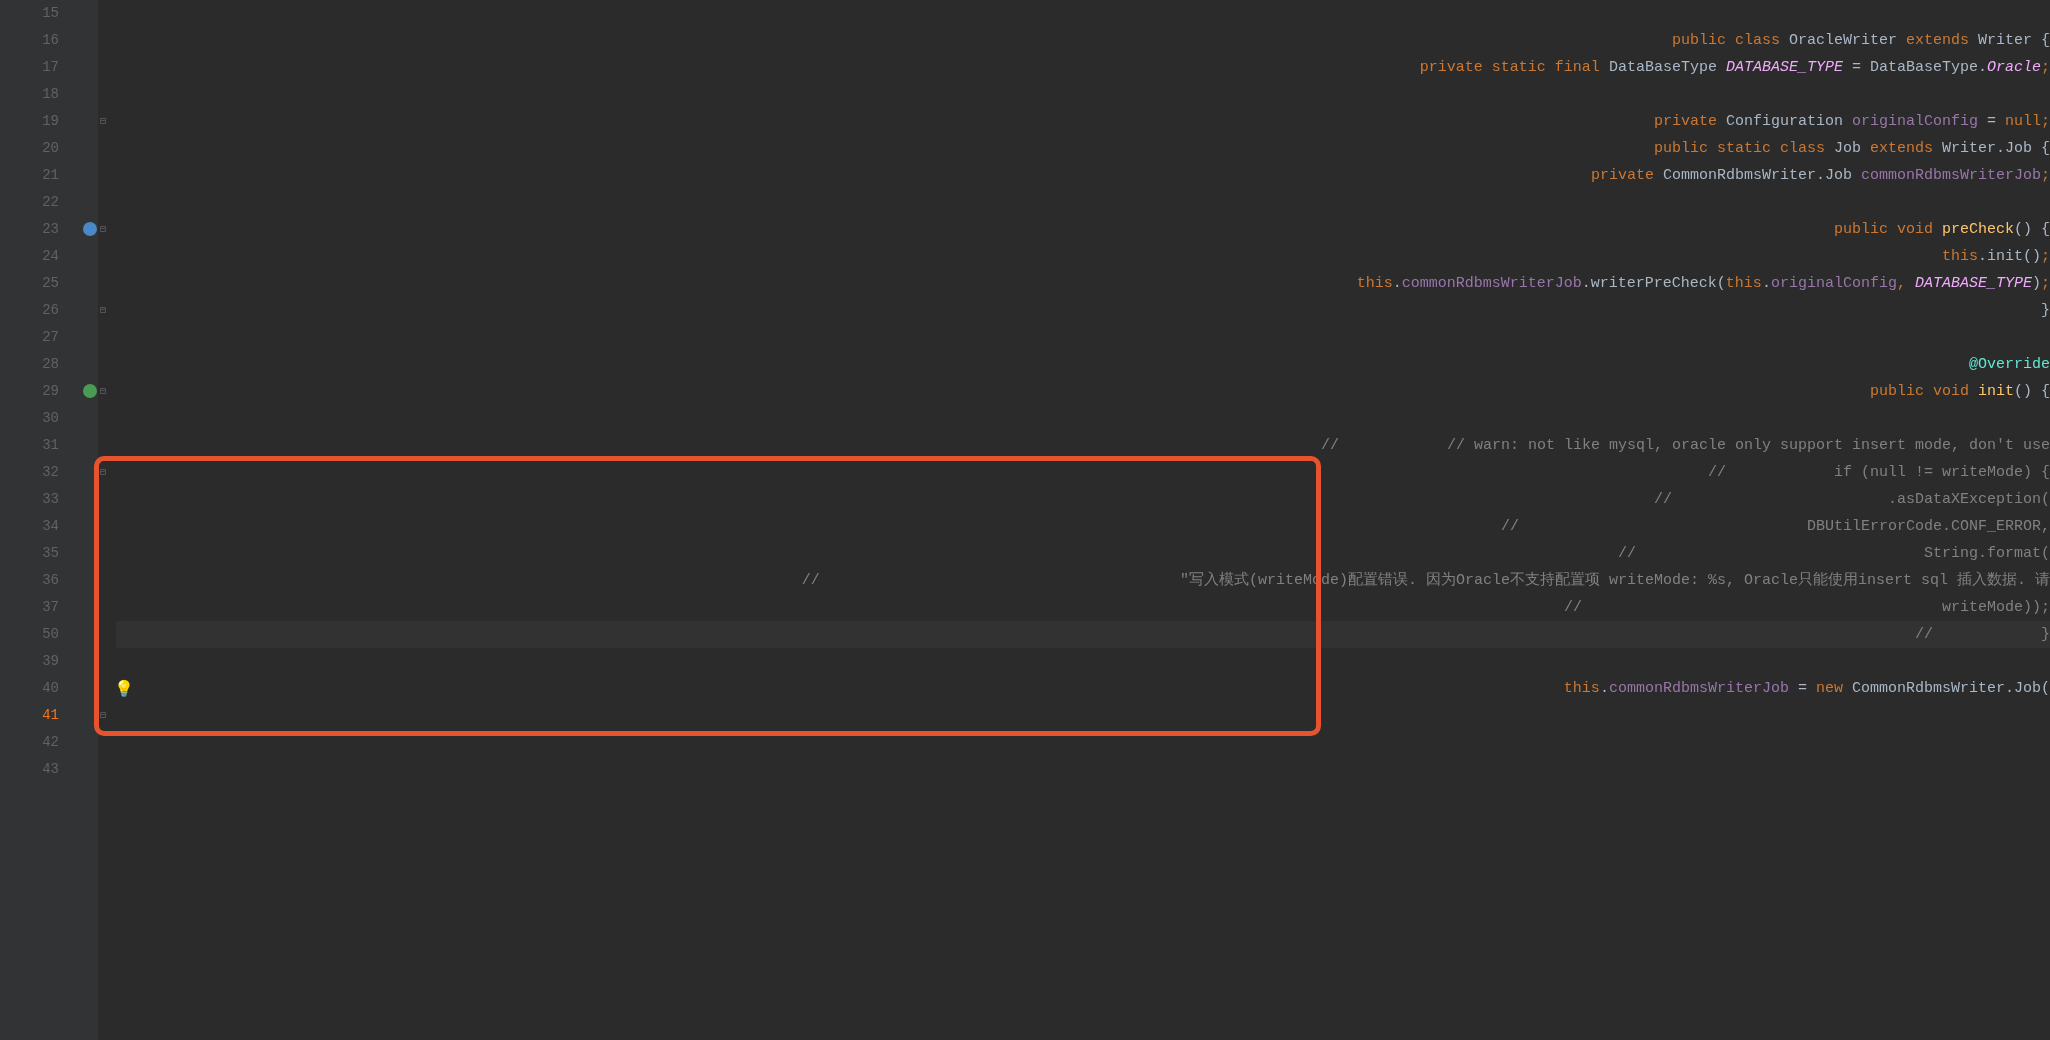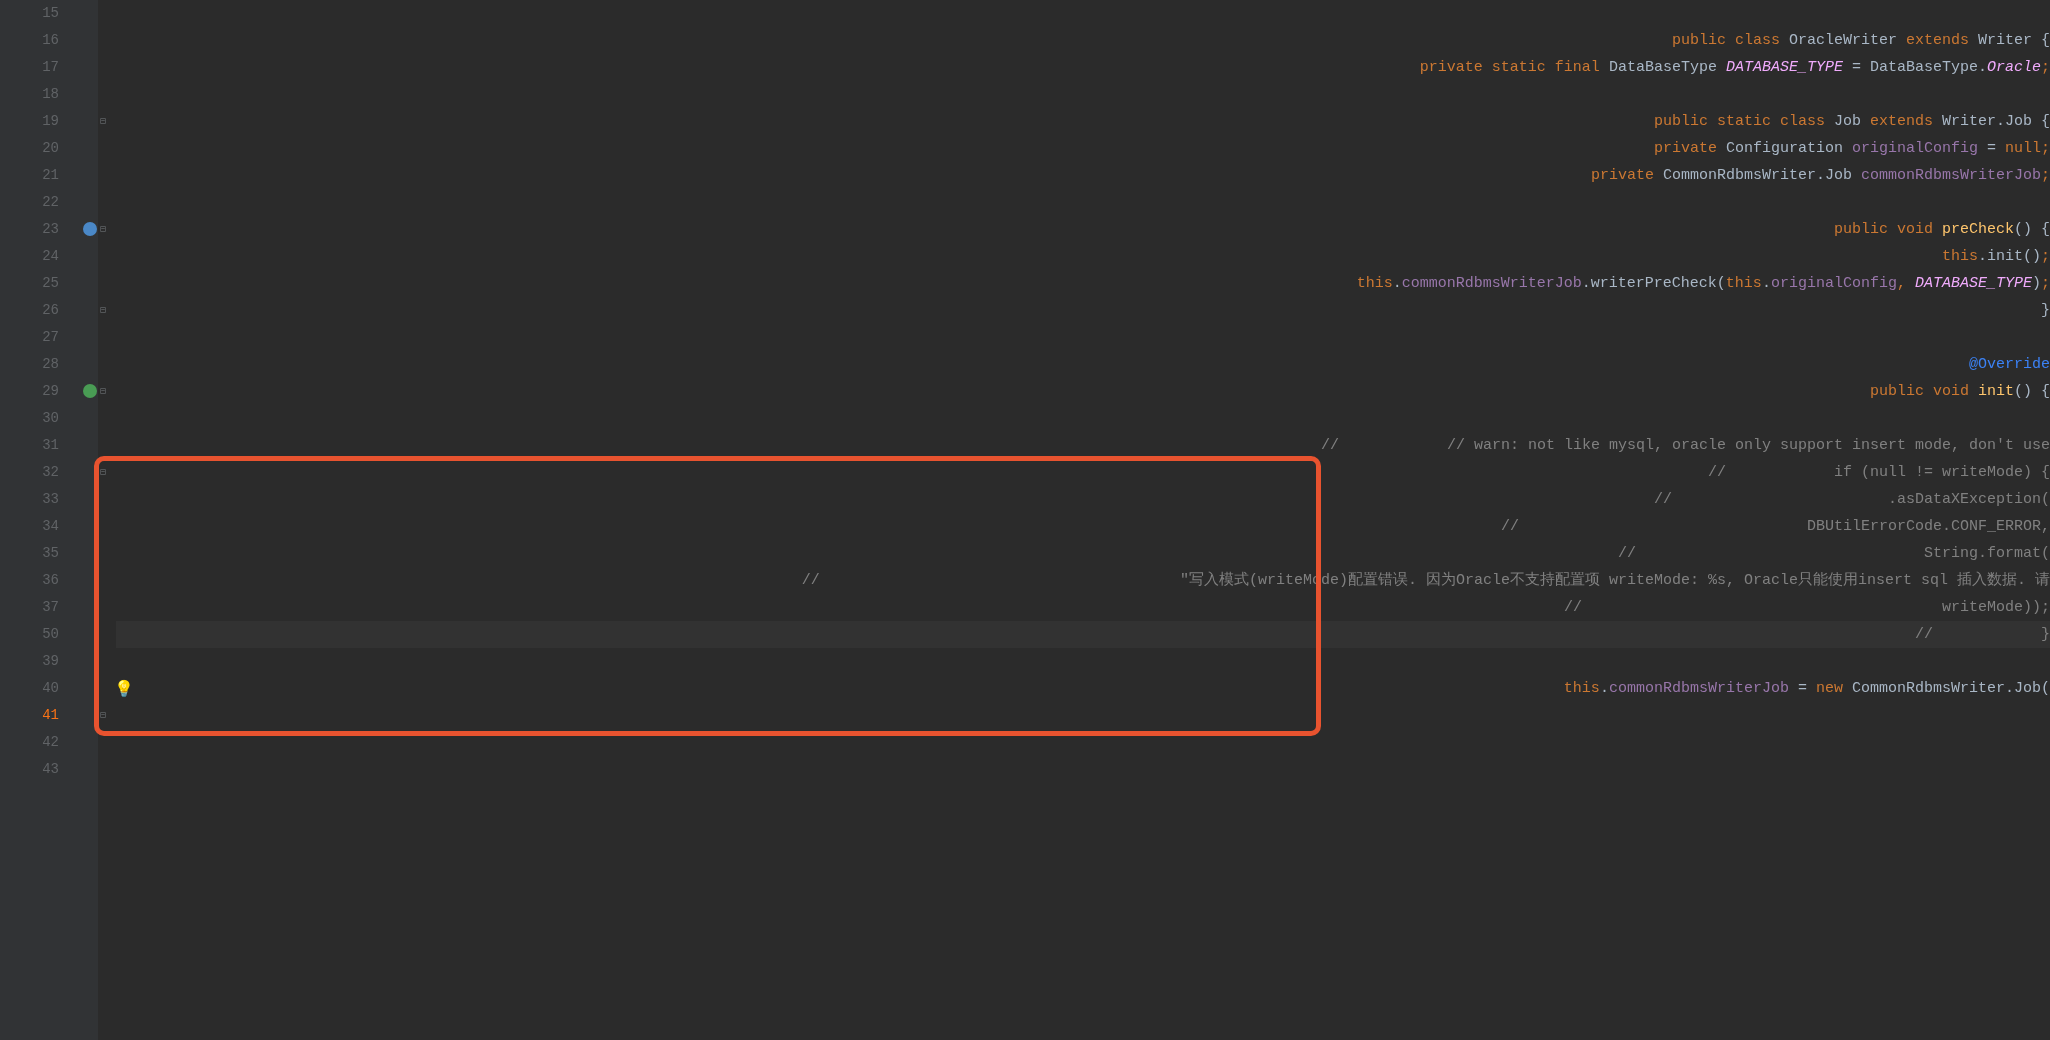--- a/index.html
+++ b/index.html
@@ -99,21 +99,21 @@
   left: 114px;
   color: #f0a732;
   font-size: 16px;
   z-index: 5;
 }
 .kw { color: #cc7832; }
 .type { color: #a9b7c6; }
 .method { color: #ffc66d; }
 .field { color: #9876aa; }
 .static-field { color: #f0abfc; font-style: italic; }
-.annotation { color: #3b82f6; }
+.annotation { color: #5eead4; }
 .comment { color: #808080; }
 .punct { color: #cc7832; }
 </style>
 </head>
 <body>
 
 <div class="editor">
   <div class="gutter" id="gutter">
       <div class="gutter-line">15</div>
       <div class="gutter-line">16</div>
@@ -159,22 +159,22 @@
       <div class="fold-mark" style="top: 297px;">⊟</div>
       <div class="fold-mark" style="top: 378px;">⊟</div>
       <div class="fold-mark" style="top: 459px;">⊟</div>
       <div class="fold-mark" style="top: 702px;">⊟</div>
     </div>
   <div class="code" id="code">
       <div class="code-line"> </div>
       <div class="code-line"><span class="kw">public class </span><span class="type">OracleWriter </span><span class="kw">extends </span><span class="type">Writer {</span></div>
       <div class="code-line"><span>    </span><span class="kw">private static final </span><span class="type">DataBaseType </span><span class="static-field">DATABASE_TYPE</span><span class="type"> = DataBaseType.</span><span class="static-field">Oracle</span><span class="punct">;</span></div>
       <div class="code-line"> </div>
+      <div class="code-line"><span>        </span><span class="kw">private </span><span class="type">Configuration </span><span class="field">originalConfig</span><span class="type"> = </span><span class="kw">null;</span></div>
       <div class="code-line"><span>    </span><span class="kw">public static class </span><span class="type">Job </span><span class="kw">extends </span><span class="type">Writer.Job {</span></div>
-      <div class="code-line"><span>        </span><span class="kw">private </span><span class="type">Configuration </span><span class="field">originalConfig</span><span class="type"> = </span><span class="kw">null;</span></div>
       <div class="code-line"><span>        </span><span class="kw">private </span><span class="type">CommonRdbmsWriter.Job </span><span class="field">commonRdbmsWriterJob</span><span class="punct">;</span></div>
       <div class="code-line"> </div>
       <div class="code-line"><span>        </span><span class="kw">public void </span><span class="method">preCheck</span><span class="type">() {</span></div>
       <div class="code-line"><span>            </span><span class="kw">this</span><span class="type">.init()</span><span class="punct">;</span></div>
       <div class="code-line"><span>            </span><span class="kw">this</span><span class="type">.</span><span class="field">commonRdbmsWriterJob</span><span class="type">.writerPreCheck(</span><span class="kw">this</span><span class="type">.</span><span class="field">originalConfig</span><span class="punct">, </span><span class="static-field">DATABASE_TYPE</span><span class="type">)</span><span class="punct">;</span></div>
       <div class="code-line"><span class="type">        }</span></div>
       <div class="code-line"> </div>
       <div class="code-line"><span>        </span><span class="annotation">@Override</span></div>
       <div class="code-line"><span>        </span><span class="kw">public void </span><span class="method">init</span><span class="type">() {</span></div>
       <div class="code-line"> </div>

